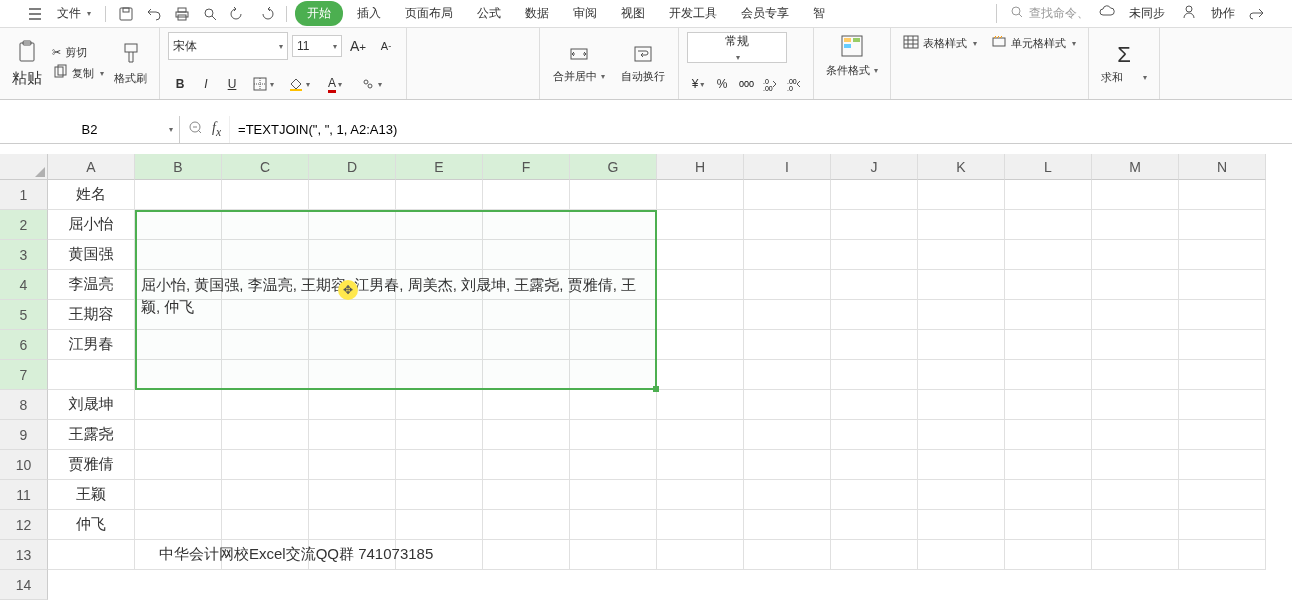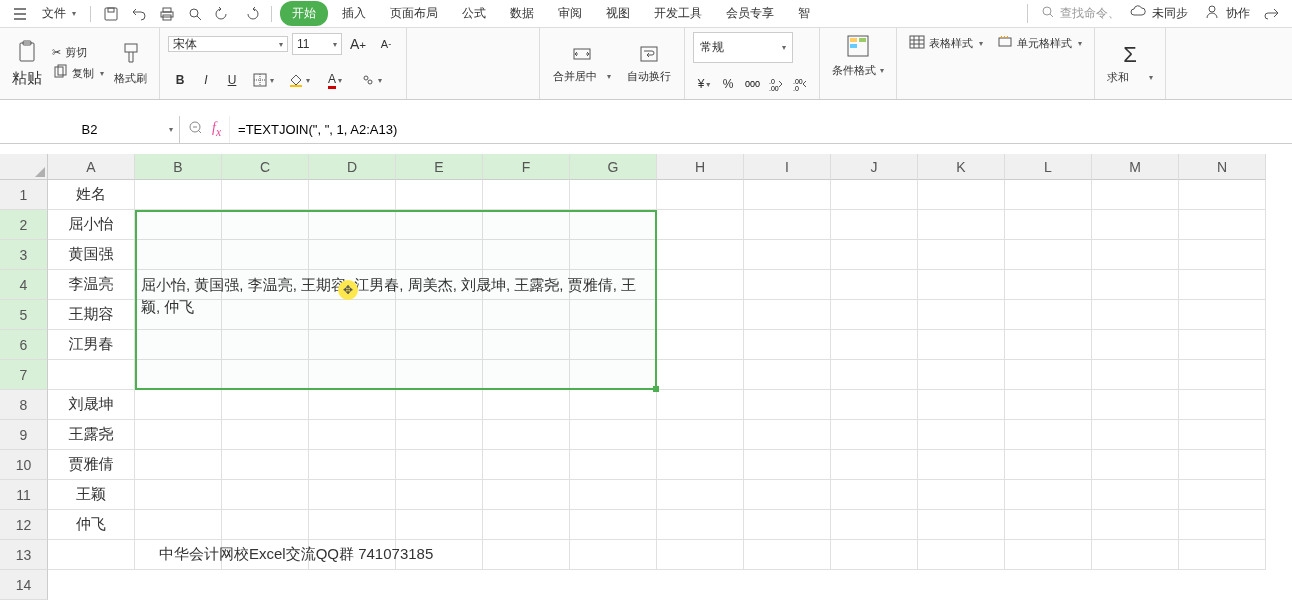--- a/index.html
+++ b/index.html
@@ -1,58 +1,58 @@
 <!DOCTYPE html>
 <html><head>
   <meta charset="utf-8">
   <style>
     * { margin: 0; padding: 0; box-sizing: border-box; }
     body { font-family: "Microsoft YaHei", sans-serif; font-size: 12px; color: #333; background: #fff; width: 1292px; height: 610px; overflow: hidden; position: relative; }
     
     
-    .menu-bar { display: flex; align-items: center; height: 28px; padding: 0 8px; border-bottom: 1px solid #ddd; gap: 4px; }
+    .menu-bar { display: flex; align-items: center; height: 28px; padding: 0 23px; border-bottom: 1px solid #ddd; gap: 4px; }
     .menu-bar .icon-btn { width: 24px; height: 24px; display: flex; align-items: center; justify-content: center; color: #555; cursor: pointer; }
     .menu-bar .sep { width: 1px; height: 16px; background: #ccc; margin: 0 4px; }
     .menu-bar .file-btn { display: flex; align-items: center; gap: 4px; padding: 0 6px; cursor: pointer; }
     .menu-bar .tab-active { background: #4CAF50; color: #fff; padding: 4px 12px; border-radius: 12px; cursor: pointer; }
     .menu-bar .tab { padding: 4px 10px; cursor: pointer; }
     .menu-bar .spacer { flex: 1; }
     .menu-bar .search-box { display: flex; align-items: center; gap: 4px; color: #999; border-left: 1px solid #ccc; padding-left: 12px;}
-    .menu-bar .right-btn { display: flex; align-items: center; gap: 6px; padding: 0 6px; cursor: pointer; }
+    .menu-bar .right-btn { display: flex; align-items: center; gap: 14px; padding: 0 6px; cursor: pointer; }
     
     
     .ribbon { display: flex; align-items: stretch; height: 72px; border-bottom: 1px solid #ccc; background: #fafafa; }
     .ribbon-group { display: flex; align-items: center; padding: 4px 8px; border-right: 1px solid #ddd; gap: 6px; }
     .ribbon-big { display: flex; flex-direction: column; align-items: center; gap: 2px; cursor: pointer; padding: 2px 4px; }
     .ribbon-small-col { display: flex; flex-direction: column; gap: 4px; }
     .ribbon-small { display: flex; align-items: center; gap: 4px; cursor: pointer; font-size: 11px; }
     .ribbon-font-row { display: flex; align-items: center; gap: 4px; }
     .ribbon-font-row2 { display: flex; align-items: center; gap: 2px; margin-top: 6px; }
-    .font-select { width: 120px; height: 16px; border: 1px solid #ccc; padding: 0 4px; display: flex; align-items: center; justify-content: space-between; background: #fff; }
+    .font-select { width: 120px; height: 28px; border: 1px solid #ccc; padding: 0 4px; display: flex; align-items: center; justify-content: space-between; background: #fff; }
     .size-select { width: 50px; height: 22px; border: 1px solid #ccc; padding: 0 4px; display: flex; align-items: center; justify-content: space-between; background: #fff; }
     .font-btn { width: 24px; height: 24px; display: flex; align-items: center; justify-content: center; cursor: pointer; }
     .font-btn.dd { width: 34px; position: relative; }
     .dd-arrow { font-size: 8px; margin-left: 2px; color: #666; }
     .align-grid { display: grid; grid-template-columns: repeat(3, 20px); grid-template-rows: repeat(2, 22px); gap: 2px; }
     .align-grid2 { display: grid; grid-template-columns: repeat(2, 22px); grid-template-rows: repeat(2, 22px); gap: 2px; }
     .align-btn { display: flex; align-items: center; justify-content: center; cursor: pointer; margin-left: 37px; }
     .merge-box, .wrap-box { display: flex; flex-direction: column; align-items: center; gap: 2px; border: 1px solid transparent; padding: 2px 4px; cursor: pointer; }
-    .merge-label, .wrap-label { display:flex; align-items:center; gap:8px; font-size: 11px; }
-    .num-format-sel { width: 100px; height: 38px; border: 1px solid #ccc; padding: 0 6px; display: flex; align-items:center; justify-content: space-between; background:#fff; }
+    .merge-label, .wrap-label { display:flex; align-items:center; gap:2px; font-size: 11px; }
+    .num-format-sel { width: 100px; height: 38px; border: 1px solid #ccc; padding: 0 6px; display: flex; align-items:center; justify-content: space-between; background:#fff;flex-direction:column; }
     .num-btns { display: flex; gap: 2px; margin-top: 4px; }
     .num-btn { width: 22px; height: 22px; display:flex; align-items:center; justify-content:center; cursor:pointer; }
     .style-btn { display:flex; align-items:center; gap:4px; font-size:11px; cursor:pointer; padding: 2px 4px;}
 
     
     .formula-bar { display: flex; align-items: center; height: 28px; border-bottom: 1px solid #ccc; }
     .name-box { width: 180px; border-right: 1px solid #ccc; padding: 0 8px; display:flex; align-items:center; justify-content:center; position: relative; background:#fff; height:100%; }
     .name-box input { border: none; outline: none; text-align: center; width: 100%; font-size: 13px; }
     .name-box .dd-arrow { position: absolute; right: 6px; }
     .fb-btns { display: flex; align-items: center; padding: 0 8px; gap: 8px; height:100%; border-right:1px solid #eee;}
-    .fb-btns .btn { cursor: pointer; color: #ec4899; font-style: italic; }
+    .fb-btns .btn { cursor: pointer; color: #404040; font-style: italic; }
     .formula-input { flex: 1; padding: 0 8px; display: flex; align-items: center; }
     .formula-input input { border: none; outline: none; width: 100%; font-size: 13px; }
     
     
     .sheet { display: flex; }
     .row-headers { display: flex; flex-direction: column; }
     .corner { width: 48px; height: 26px; background: #f0f0f0; border-right: 1px solid #ccc; border-bottom: 1px solid #ccc; display:flex; align-items:flex-end; justify-content:flex-end; padding: 2px;}
     .corner::after { content: ''; width: 0; height: 0; border-left: 10px solid transparent; border-bottom: 10px solid #b0b0b0; }
     .row-header { width: 48px; height: 30px; background: #f0f0f0; border-right: 1px solid #ccc; border-bottom: 1px solid #ddd; display: flex; align-items: center; justify-content: center; font-size: 14px; color: #555; }
     .row-header.sel { background: #d8efd8; }

